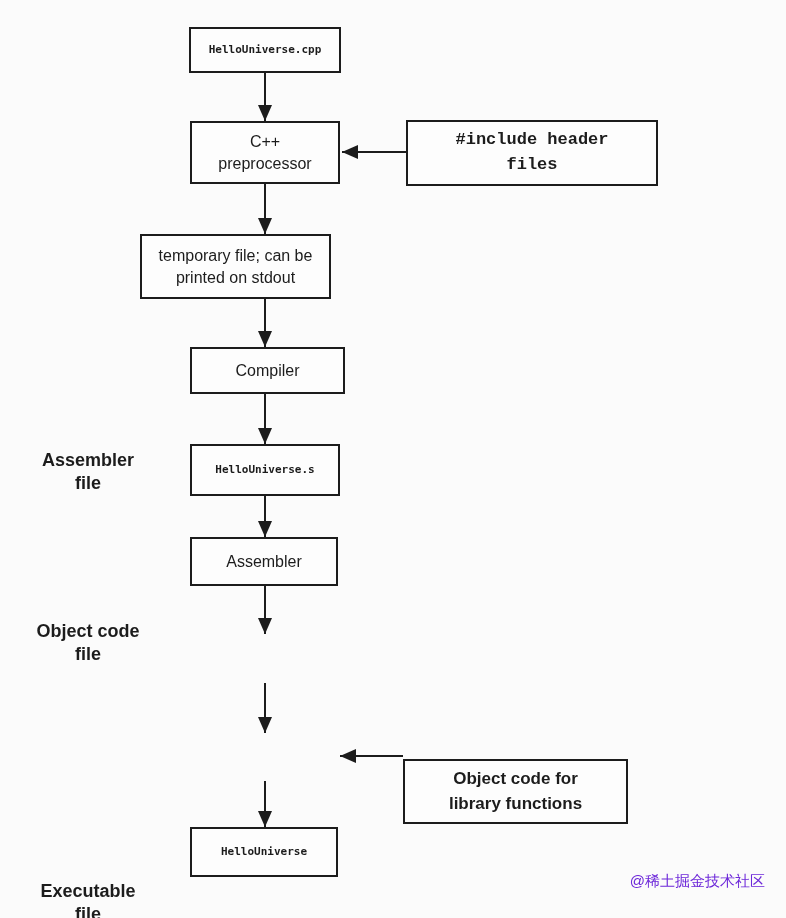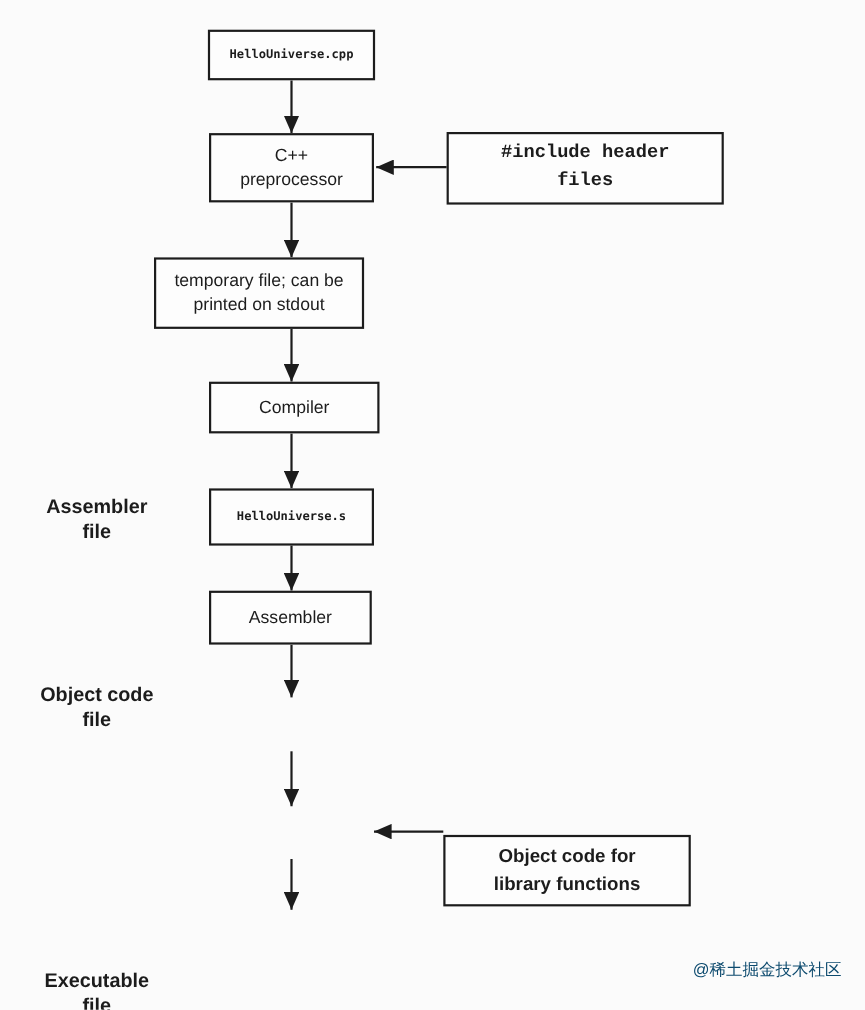--- a/index.html
+++ b/index.html
@@ -62,21 +62,21 @@
     line-height: 1.3;
     text-align: center;
     white-space: pre-line;
     z-index: 2;
   }
   .watermark {
     position: absolute;
     right: 21px;
     top: 872px;
     font-size: 15px;
-    color: #0c4a6e;
+    color: #6d28d9;
     z-index: 2;
   }
 </style>
 </head>
 <body>
 
 <div id="canvas">
 
   <svg id="arrows" width="786" height="918" viewBox="0 0 786 918" xmlns="http://www.w3.org/2000/svg">
     <defs>
@@ -105,20 +105,21 @@
 printed on stdout</div>
 
   <div class="node plain" style="left:190px; top:347px; width:155px; height:47px;">Compiler</div>
 
   <div class="node mono" style="left:190px; top:444px; width:150px; height:52px;">HelloUniverse.s</div>
 
   <div class="node plain" style="left:190px; top:537px; width:148px; height:49px;">Assembler</div>
 
 
 
+  <div class="node mono" style="left:190px; top:827px; width:148px; height:50px;">HelloUniverse</div>
 
   <div class="node boldbox" style="left:406px; top:120px; width:252px; height:66px;font-family:Liberation Mono, monospace;">#include header
 files</div>
 
   <div class="node boldbox" style="left:403px; top:723px; width:225px; height:65px;margin-top:36px;">Object code for
 library functions</div>
 
 
   <div class="side-label" style="left:18px; top:449px; width:140px;">Assembler
 file</div>

